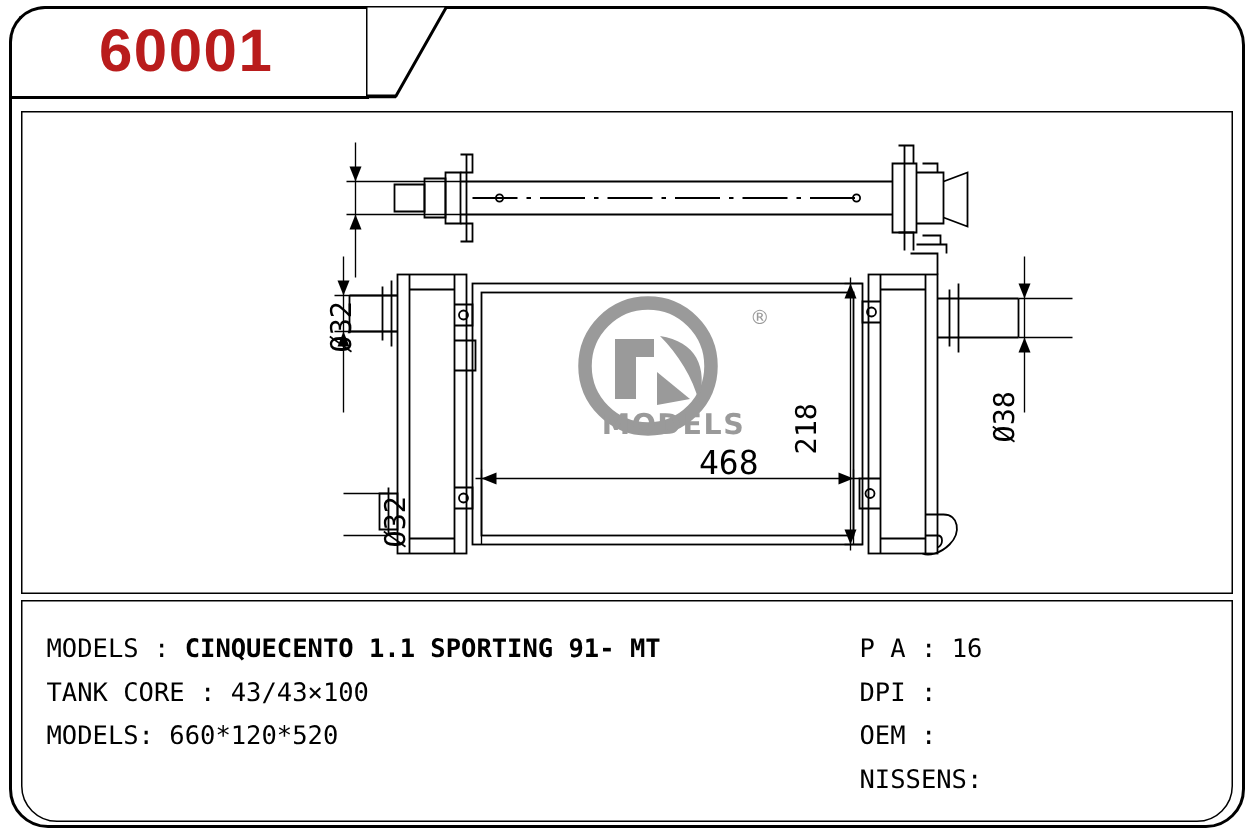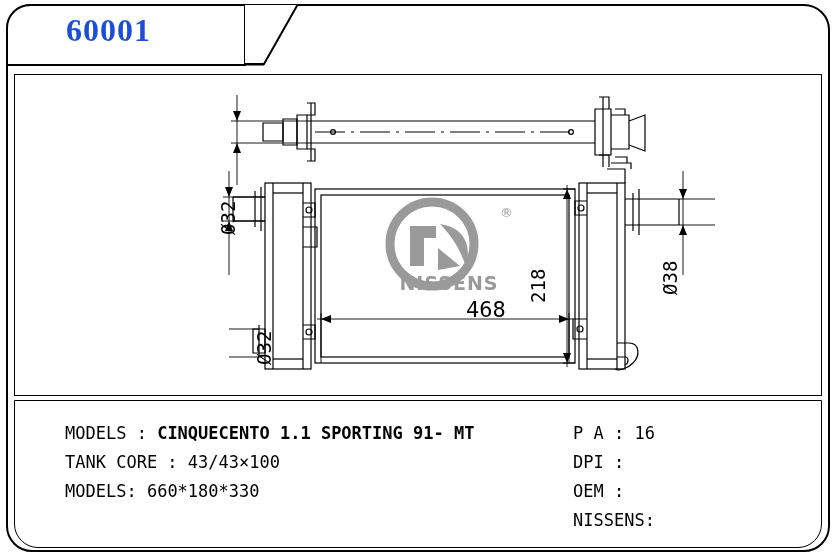--- a/index.html
+++ b/index.html
@@ -58,24 +58,24 @@
     position: absolute;
     left: 238px;
     top: 0px;
     width: 56px;
     height: 62px;
   }
   .part-number {
     position: absolute;
     left: 60px;
     top: 8px;
-    font-size: 32px;
+    font-size: 40px;
     font-weight: bold;
-    color: #1d4ed8;
-    font-family: Liberation Serif, serif;
+    color: #b91c1c;
+    font-family: Liberation Sans, sans-serif;
     letter-spacing: 1px;
   }
 
   
   .drawing-box {
     position: absolute;
     left: 14px;
     top: 74px;
     width: 808px;
     height: 322px;
@@ -124,21 +124,21 @@
     width: 808px;
     height: 148px;
     border: 1px solid #000;
     border-bottom-left-radius: 24px;
     border-bottom-right-radius: 24px;
     box-sizing: border-box;
     background: #ffffff;
   }
   .spec-left {
     position: absolute;
-    left: 50px;
+    left: 16px;
     top: 18px;
     width: 470px;
   }
   .spec-right {
     position: absolute;
     left: 518px;
     top: 18px;
     width: 260px;
     margin-left: 40px;
   }
@@ -306,27 +306,27 @@
     <div class="dim vert" style="left:644px; top:220px;">Ø38</div>
   </div>
 
   <svg class="watermark" viewBox="0 0 140 110">
     <circle cx="56" cy="48" r="42" fill="none" stroke="#9a9a9a" stroke-width="9"></circle>
     <path d="M34,30 L60,30 L60,42 L48,42 L48,70 L34,70 Z" fill="#9a9a9a"></path>
     <path d="M64,28 C88,32 96,48 90,72 C86,56 76,40 64,28 Z" fill="#9a9a9a"></path>
     <path d="M62,52 L84,70 L62,74 Z" fill="#9a9a9a"></path>
   </svg>
   <div class="wm-reg">®</div>
-  <div class="wm-text">NISSENS</div>
+  <div class="wm-text">MODELS</div>
 
   <div class="spec-box">
     <div class="spec-left">
       <div class="spec-line bold-val"><span>MODELS :</span> <span class="val">CINQUECENTO 1.1 SPORTING 91- MT</span></div>
       <div class="spec-line"><span>TANK CORE :</span> <span class="val">43/43×100</span></div>
-      <div class="spec-line"><span>MODELS:</span> <span class="val">660*180*330</span></div>
+      <div class="spec-line"><span>MODELS:</span> <span class="val">660*120*520</span></div>
     </div>
     <div class="spec-right">
       <div class="spec-line"><span>P A :</span> <span class="val">16</span></div>
       <div class="spec-line"><span>DPI :</span> <span class="val"></span></div>
       <div class="spec-line"><span>OEM :</span> <span class="val"></span></div>
       <div class="spec-line"><span>NISSENS:</span> <span class="val"></span></div>
     </div>
   </div>
 
 </div>

